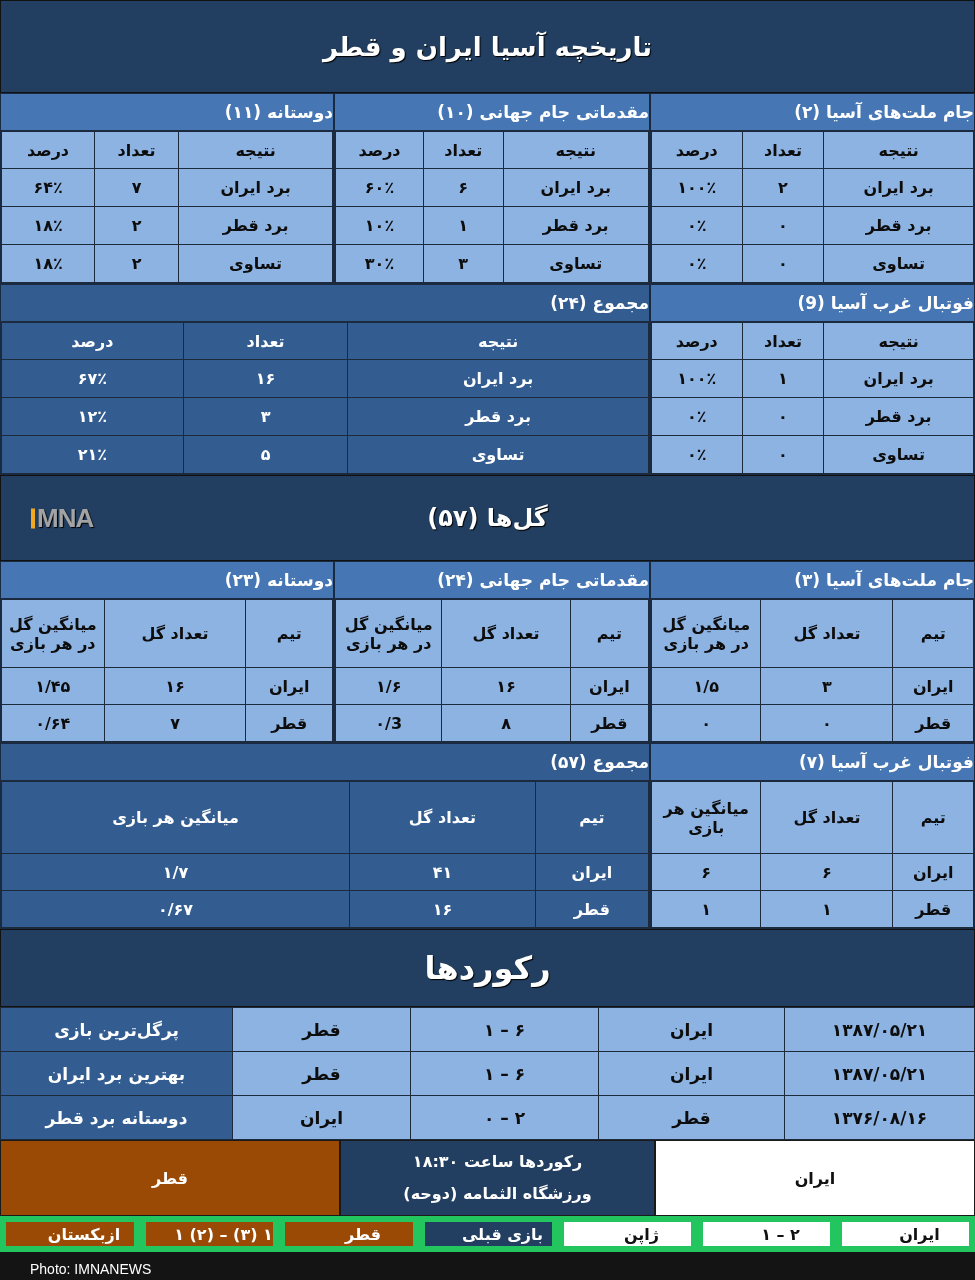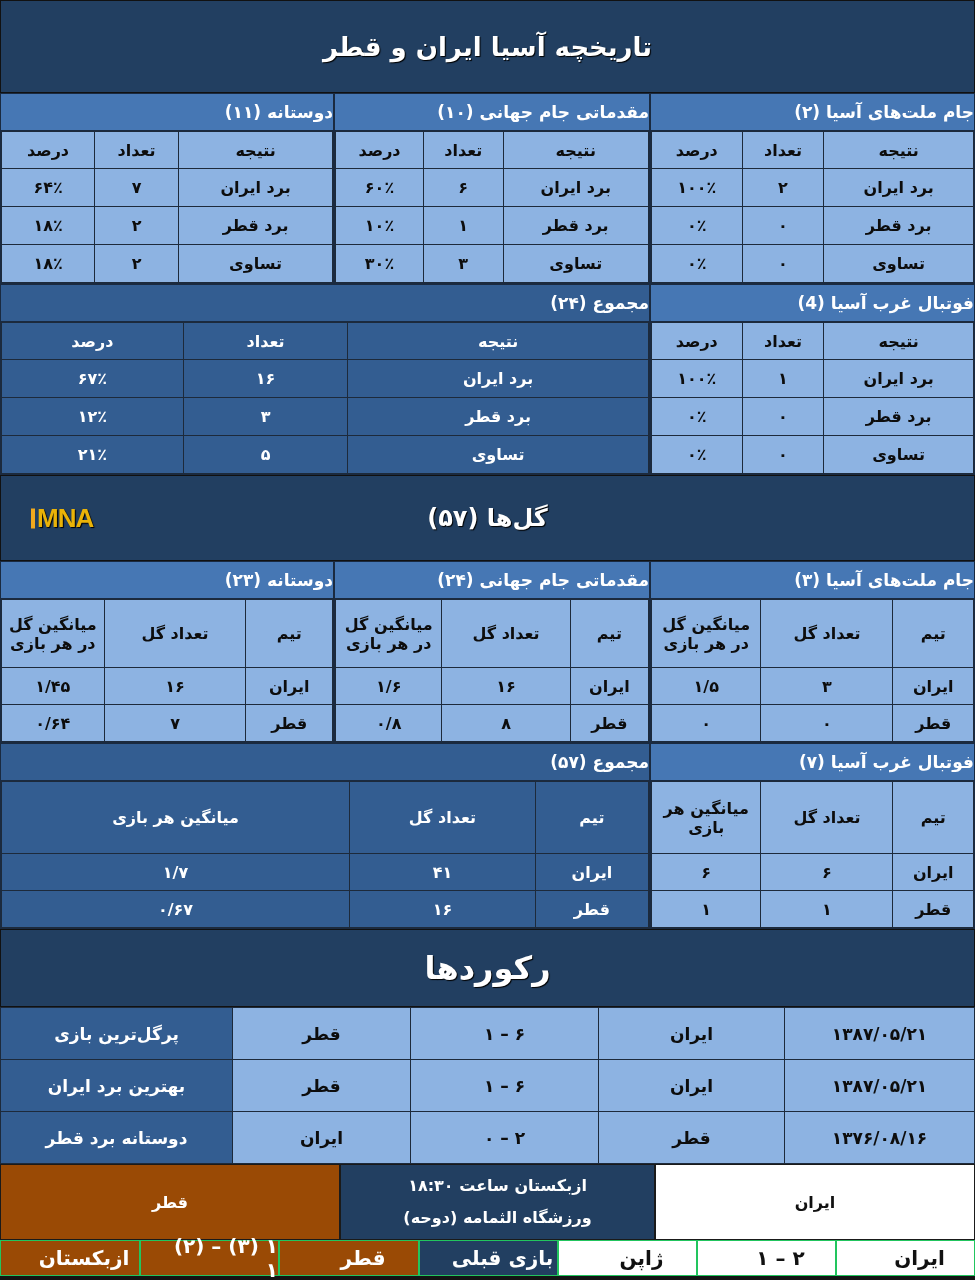--- a/index.html
+++ b/index.html
@@ -12,47 +12,47 @@
     background: #223f61; color: #fff; font-weight: bold;
     display: flex; align-items: center; justify-content: center;
     border: 1px solid #111; position: relative;
   }
   .banner.title { height: 93px; font-size: 26px; text-shadow: 1px 1px 1px #000; }
   .banner.goals { height: 86px; font-size: 24px; text-shadow: 1px 1px 1px #000; }
   .banner.records { height: 78px; font-size: 32px; text-shadow: 1px 1px 1px #000; }
   .logo {
     position: absolute; left: 30px; top: 50%; transform: translateY(-50%);
     direction: ltr; font-family: "Liberation Sans", sans-serif;
-    font-size: 26px; font-weight: bold; color: #eab308; letter-spacing: -1px;
+    font-size: 26px; font-weight: bold; color: #a3a3a3; letter-spacing: -1px;
   }
   .logo .bar { display: inline-block; width: 4px; height: 20px; background: #f2a91e; margin-right: 2px; vertical-align: -2px; }
 
   .row3 { display: flex; direction: rtl; }
   .block { border: 1px solid #1a2a40; }
   .block-head {
     background: #4677b4; color: #fff; font-weight: bold; font-size: 17px;
     height: 37px; line-height: 37px;
     border-bottom: 1px solid #1a2a40;
   }
   table { border-collapse: collapse; width: 100%; direction: rtl; }
   td, th {
     border: 1px solid #1d2a3b; text-align: center; font-weight: bold;
     font-size: 16px; color: #0d0d0d; background: #8db3e2;
   }
   .dark td, .dark th { background: #335d91; color: #fff; }
   .dark .block-head { background: #335d91; padding-left: 48px; }
   .rec td.lbl { background: #335d91; color: #fff; }
-  .rec td { height: 52px; font-size: 17px; }
+  .rec td { height: 44px; font-size: 17px; }
   .match-top { display: flex; direction: rtl; height: 76px; }
   .match-top > div { display: flex; align-items: center; justify-content: center; font-weight: bold; font-size: 16px; border: 1px solid #1a1a1a; }
   .white { background: #ffffff; color: #111; }
   .navy { background: #223f61; color: #fff; }
   .brown { background: #9a4a05; color: #fff; }
   .match-bottom { display: flex; direction: rtl; height: 36px; }
-  .match-bottom > div { display: flex; align-items: center; justify-content: center; font-weight: bold; font-size: 20px; border: 1px solid #22c55e; padding-left: 28px; }
+  .match-bottom > div { display: flex; align-items: center; justify-content: center; font-weight: bold; font-size: 16px; border: 6px solid #22c55e; padding-left: 28px; }
   .footer {
     height: 34px; direction: ltr; color: #fff; font-family: "Liberation Sans", sans-serif;
     font-size: 14px; padding-left: 30px; line-height: 34px; background: #141414;
   }
 </style>
 </head>
 <body>
 
 <div class="page">
 
@@ -137,21 +137,21 @@
               <td>۲</td>
               <td>۱۸٪</td>
             </tr>
       </tbody>
         </table>
     </div>
   </div>
 
   <div class="row3">
     <div class="block" style="width:325px">
-      <div class="block-head">فوتبال غرب آسیا (4)</div>
+      <div class="block-head">فوتبال غرب آسیا (9)</div>
       <table>
         <tbody>
             <tr style="height:37px">
               <th>نتیجه</th>
               <th>تعداد</th>
               <th>درصد</th>
             </tr>
         <tr style="height:38px">
               <td>برد ایران</td>
               <td>۱</td>
@@ -237,21 +237,21 @@
               <th style="width:34%">میانگین گل در هر بازی</th>
             </tr>
         <tr style="height:37px">
               <td>ایران</td>
               <td>۱۶</td>
               <td>۱/۶</td>
             </tr>
         <tr style="height:37px">
               <td>قطر</td>
               <td>۸</td>
-              <td>۰/۸</td>
+              <td>۰/3</td>
             </tr>
       </tbody>
         </table>
     </div>
     <div class="block" style="width:334px">
       <div class="block-head">دوستانه (۲۳)</div>
       <table>
         <tbody>
             <tr style="height:68px">
               <th>تیم</th>
@@ -345,21 +345,21 @@
       <td>۲ – ۰</td>
       <td>ایران</td>
       <td class="lbl">دوستانه برد قطر</td>
     </tr>
   </tbody>
     </table>
 
   <div class="match-top">
     <div class="white" style="width:320px">ایران</div>
     <div class="navy" style="width:315px; flex-direction:column; line-height:32px;">
-      <span>ازبکستان ساعت ۱۸:۳۰</span>
+      <span>رکوردها ساعت ۱۸:۳۰</span>
       <span>ورزشگاه الثمامه (دوحه)</span>
     </div>
     <div class="brown" style="width:340px">قطر</div>
   </div>
   <div class="match-bottom">
     <div class="white" style="width:139px">ایران</div>
     <div class="white" style="width:139px">۲ – ۱</div>
     <div class="white" style="width:139px">ژاپن</div>
     <div class="navy" style="width:139px">بازی قبلی</div>
     <div class="brown" style="width:140px">قطر</div>

